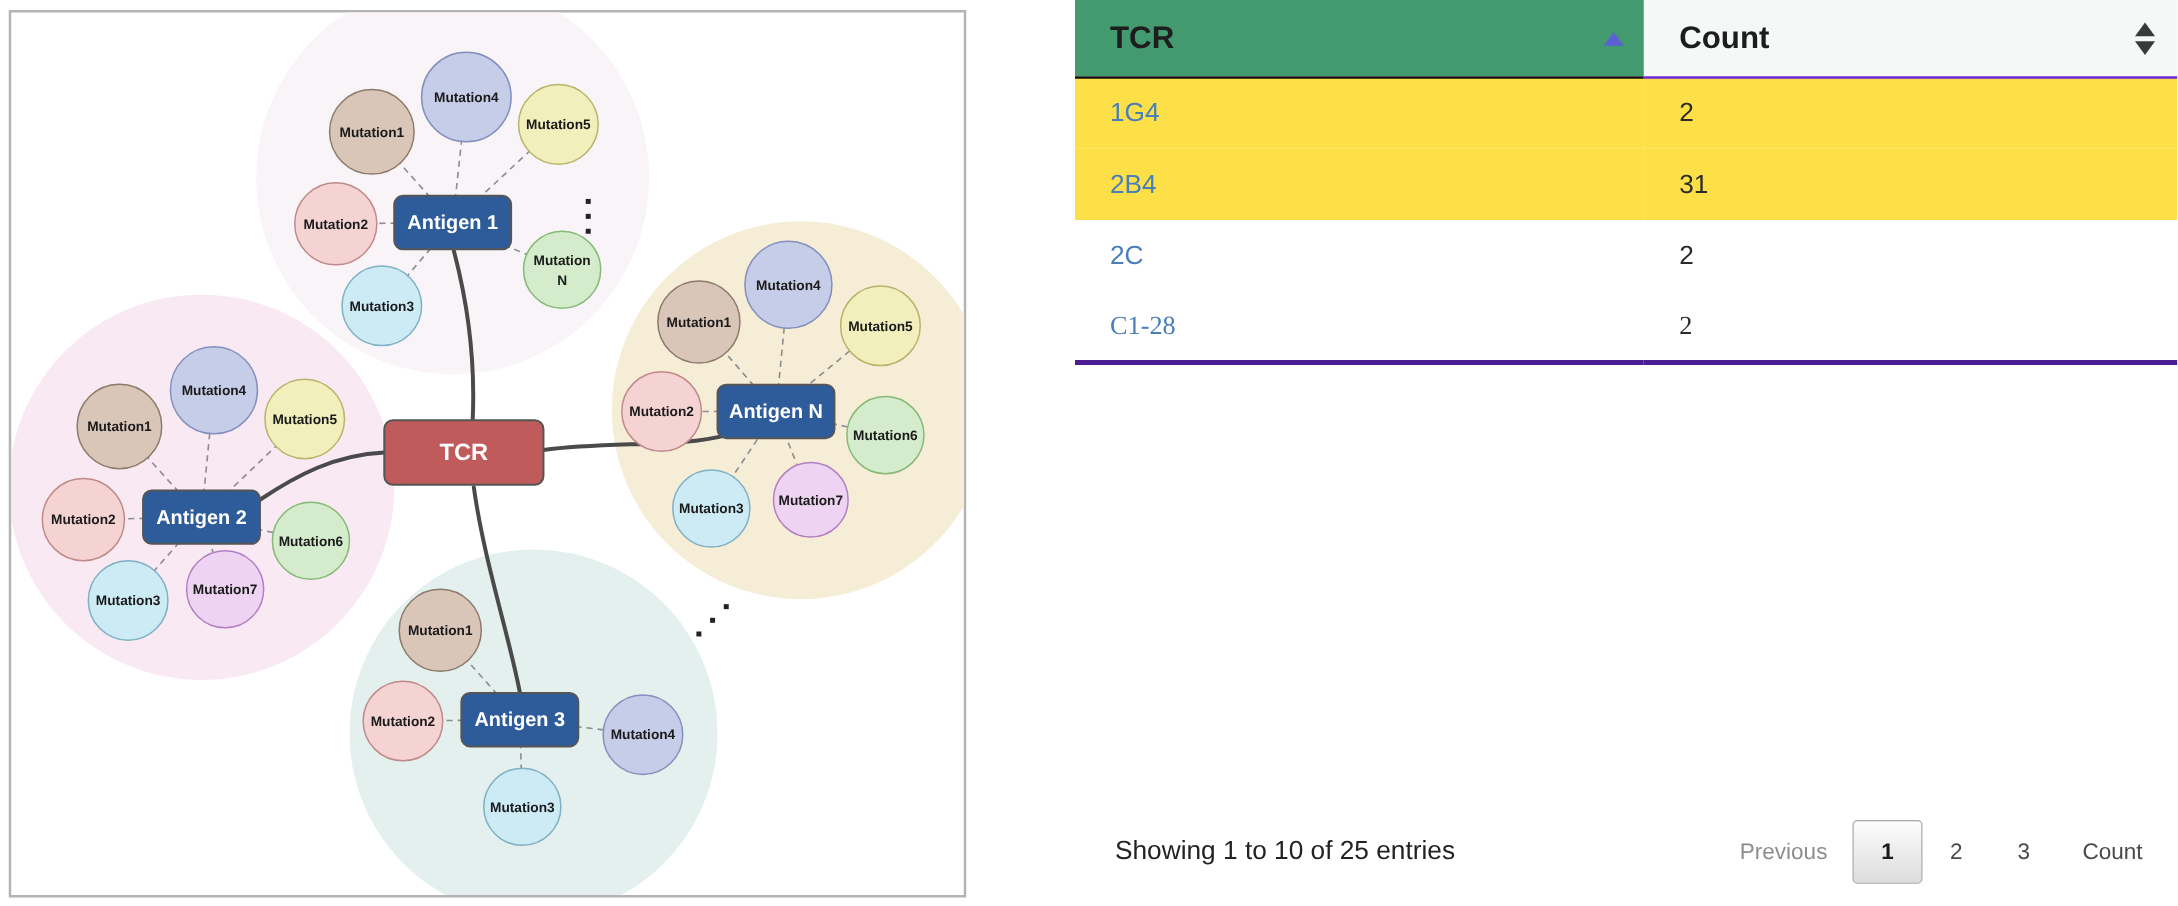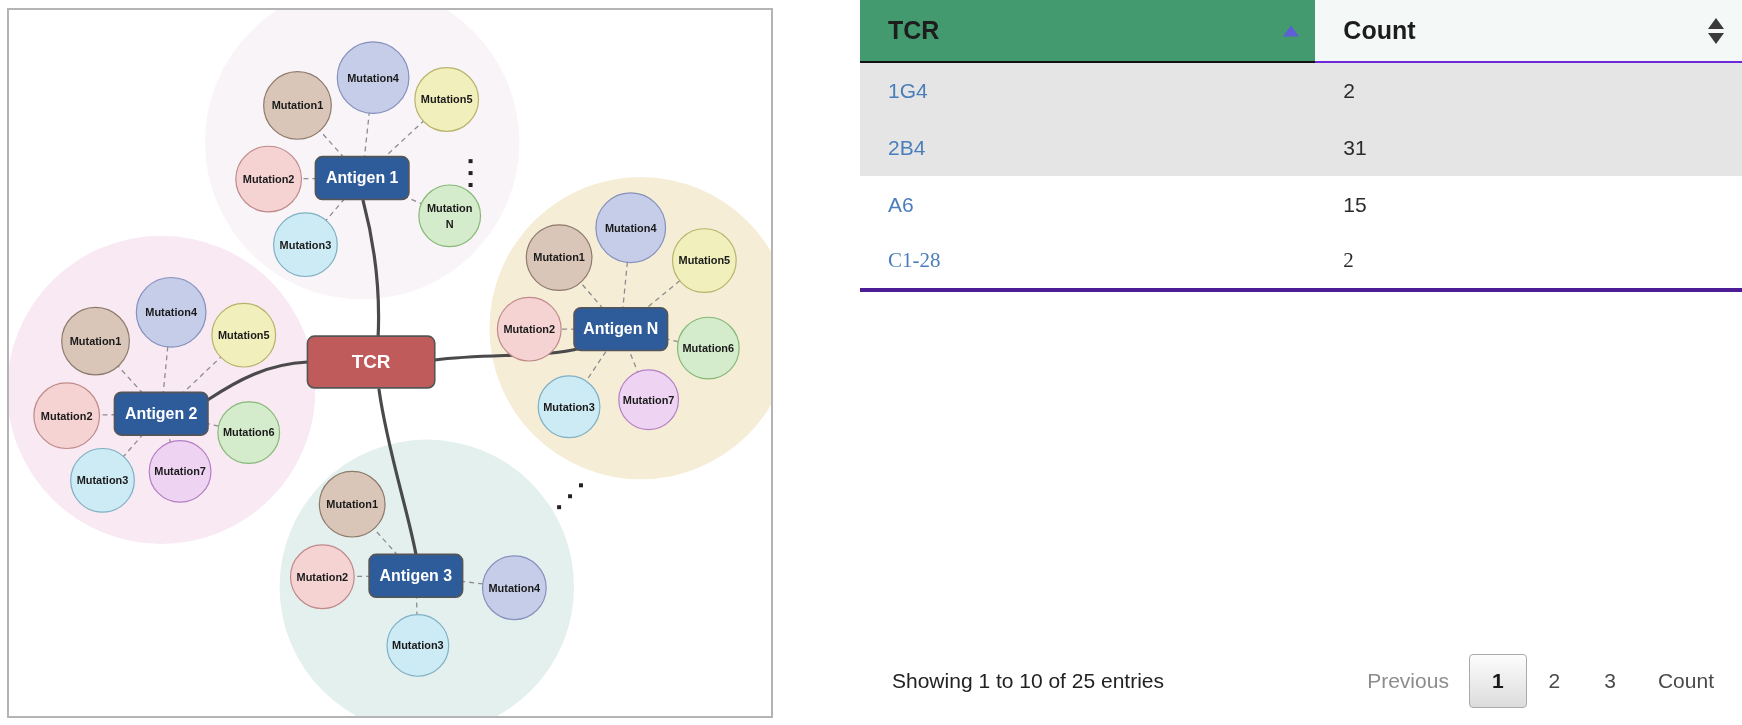--- a/index.html
+++ b/index.html
@@ -137,21 +137,21 @@
     padding: 0 0 0 28px;
     height: 57px;
     vertical-align: middle;
     color: #2b2b2b;
     box-sizing: border-box;
   }
   table.dt td.c-tcr {
     color: #4a7ebb;
     cursor: pointer;
   }
-  table.dt tbody tr.odd  { background: #e5e5e5; }
+  table.dt tbody tr.odd  { background: #fde047; }
   table.dt tbody tr.even { background: #ffffff; }
   table.dt tbody tr.last td { border-bottom: 4px solid #4c1d95; font-family: Liberation Serif, serif; }
 
   
   #table-footer {
     position: absolute;
     left: 16px;
     top: 653px;
     width: 882px;
     height: 56px;
@@ -164,21 +164,21 @@
     padding-left: 16px;
     white-space: nowrap;
   }
   #pagination {
     margin-left: auto;
     display: flex;
     align-items: center;
     padding-right: 24px;
   }
   .pg {
-    font-size: 21px;
+    font-size: 18px;
     color: #4a4a4a;
     padding: 6px 20px;
     cursor: pointer;
     white-space: nowrap;
   }
   .pg.disabled { color: #8d8d8d; }
   .pg.num { padding: 6px 22px; }
   .pg.active {
     border: 1px solid #aaaaaa;
     border-radius: 4px;
@@ -387,22 +387,22 @@
       <tbody id="table-body">
           <tr class="odd">
             <td class="c-tcr">1G4</td>
             <td>2</td>
           </tr>
           <tr class="odd">
             <td class="c-tcr">2B4</td>
             <td>31</td>
           </tr>
           <tr class="even">
-            <td class="c-tcr">A6</td>
-            <td>15</td>
+            <td class="c-tcr">2C</td>
+            <td>2</td>
           </tr>
           <tr class="even last">
             <td class="c-tcr">C1-28</td>
             <td>2</td>
           </tr>
         </tbody>
     </table>
 
     <div id="table-footer">
       <div id="showing-entries">Showing 1 to 10 of 25 entries</div>

